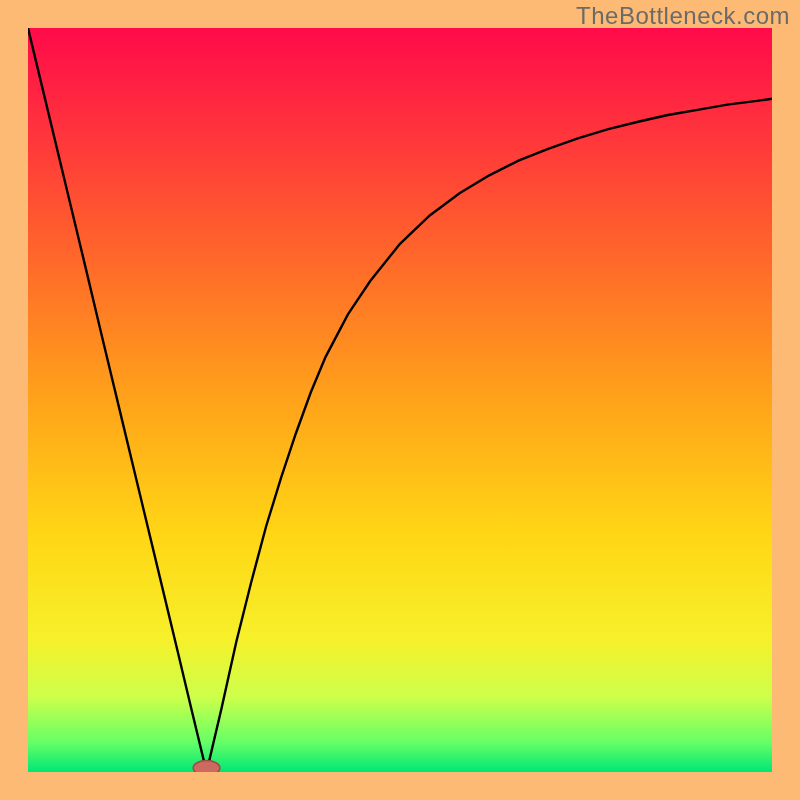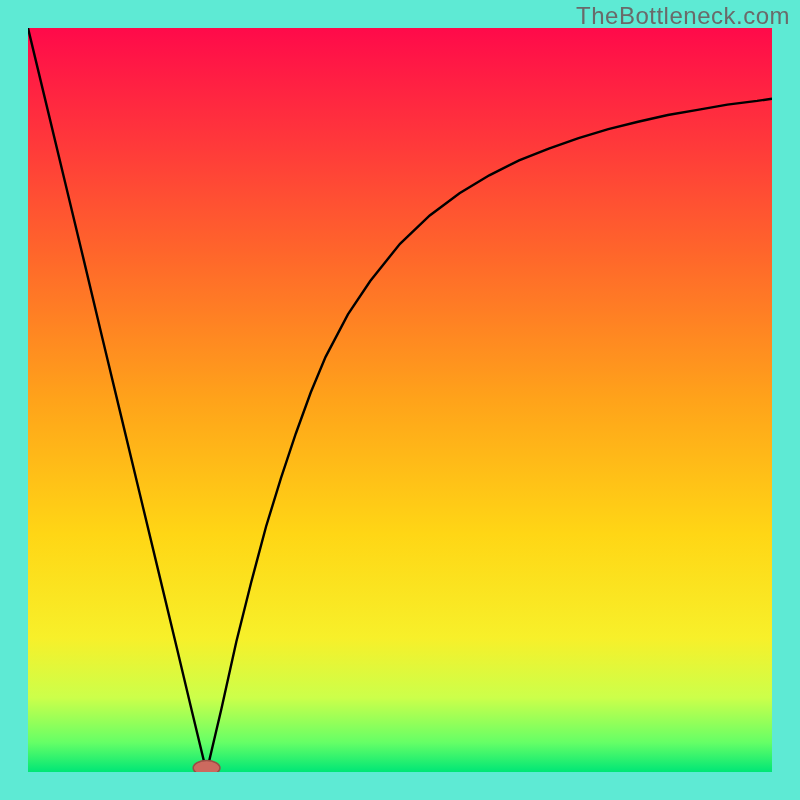--- a/index.html
+++ b/index.html
@@ -8,21 +8,21 @@
     width: 800px;
     height: 800px;
     overflow: hidden;
     background: #fff;
     font-family: Arial, Helvetica, sans-serif;
   }
   .frame {
     position: relative;
     width: 800px;
     height: 800px;
-    background: #5eead4;
+    background: #fdba74;
   }
   .watermark {
     position: absolute;
     top: 2px;
     right: 10px;
     color: #6a6a6a;
     font-size: 24px;
     font-weight: 500;
     letter-spacing: 0.5px;
     z-index: 5;

